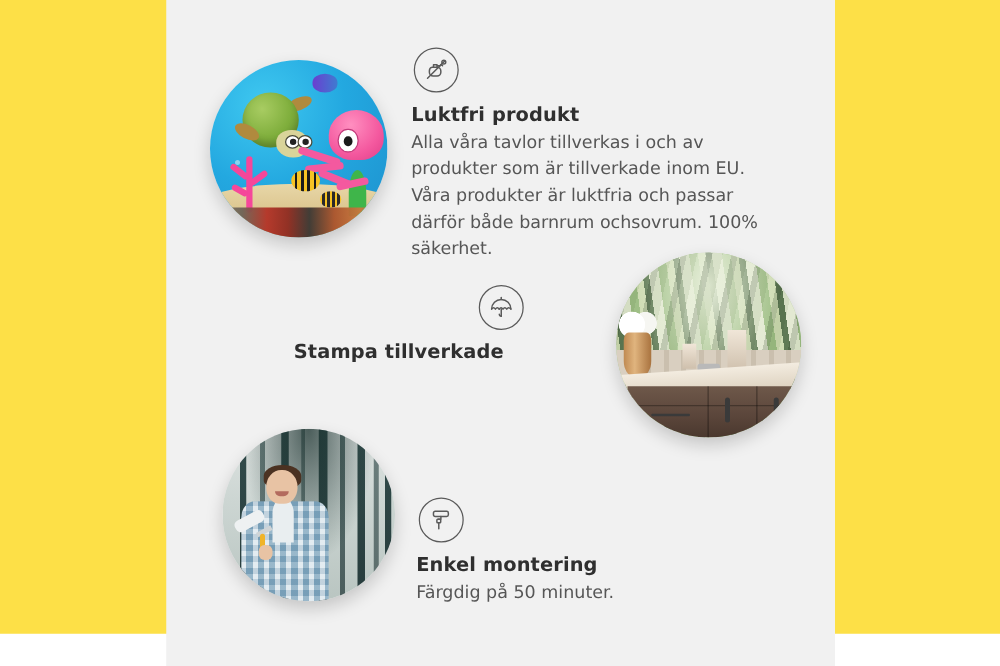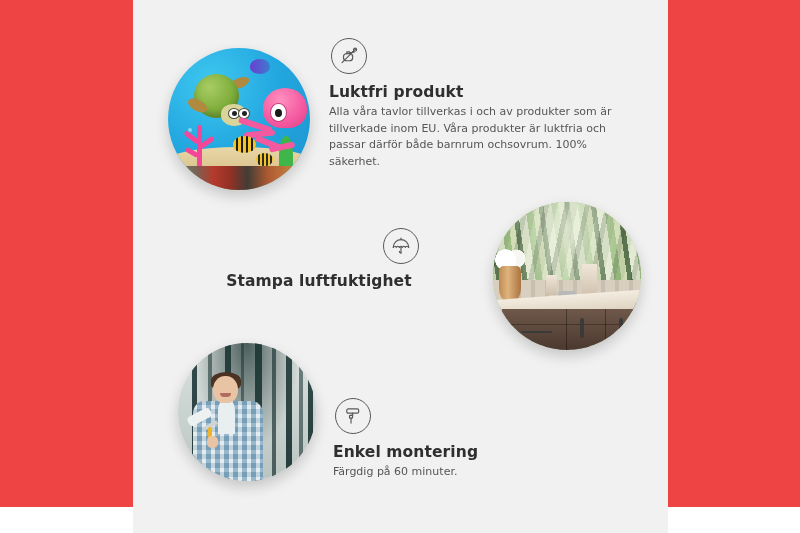--- a/index.html
+++ b/index.html
@@ -10,21 +10,21 @@
   body {
     width: 800px;
     height: 533px;
     font-family: "DejaVu Sans", "Liberation Sans", sans-serif;
     overflow: hidden;
   }
   .page {
     position: relative;
     width: 800px;
     height: 507px;
-    background: #ef4444;
+    background: #fde047;
   }
   .canvas {
     position: absolute;
     left: 133px;
     top: 0;
     width: 535px;
     height: 533px;
     background: #f1f1f1;
     overflow: hidden;
   }
@@ -274,21 +274,21 @@
   }
   .icon-circle svg { display: block; }
   .feat-title {
     font-size: 15.5px;
     font-weight: 700;
     color: #2f2f2f;
     margin: 6px 0 3px;
     letter-spacing: .1px;
   }
   .feat-body {
-    font-size: 11px;
+    font-size: 14px;
     line-height: 1.52;
     color: #565656;
   }
 
   
   #feature-odourless { left: 196px; top: 38px; width: 292px; text-align: left; }
   #feature-odourless .icon-circle { margin-left: 2px; }
   #feature-odourless .feat-title { margin-top: 9px; }
 
   
@@ -369,21 +369,21 @@
       <div class="icon-circle">
         <svg width="22" height="22" viewBox="0 0 24 24" fill="none" stroke="#5a5a5a" stroke-width="1.3" stroke-linecap="round" stroke-linejoin="round">
           <path d="M3.6 13.4a8.4 8.4 0 0 1 16.8 0"></path>
           <path d="M3.6 13.4c1.1-1.5 2.2-1.5 3.3 0 1.1-1.5 2.2-1.5 3.3 0"></path>
           <path d="M10.2 13.4c1.1-1.5 2.2-1.5 3.3 0 1.1-1.5 2.2-1.5 3.3 0 1.1-1.5 2.2-1.5 3.6 0"></path>
           <line x1="12" y1="13.4" x2="12" y2="19.6"></line>
           <path d="M12 19.6a1.7 1.7 0 0 1-1.7-1.7"></path>
           <line x1="12" y1="3.3" x2="12" y2="5"></line>
         </svg>
       </div>
-      <div class="feat-title">Stampa luftfuktighet</div>
+      <div class="feat-title">Stampa tillverkade</div>
     </div>
 
     <div class="photo" id="photo-bathroom">
       <div class="inner">
         <div class="bath-wall"></div>
         <div class="bath-tile"></div>
         <div class="bath-bottle b1"></div>
         <div class="bath-bottle b2"></div>
         <div class="bath-faucet"></div>
         <div class="bath-flowers"></div>
@@ -431,17 +431,17 @@
     <div class="feature" id="feature-easy-install">
       <div class="icon-circle">
         <svg width="22" height="22" viewBox="0 0 24 24" fill="none" stroke="#5a5a5a" stroke-width="1.3" stroke-linecap="round" stroke-linejoin="round">
           <rect x="5.2" y="4.3" width="13" height="4.6" rx="1.5"></rect>
           <path d="M11.7 8.9v2.4H9.3"></path>
           <rect x="8.2" y="11.3" width="3.3" height="3.1" rx="0.7"></rect>
           <line x1="9.85" y1="14.4" x2="9.85" y2="19.7"></line>
         </svg>
       </div>
       <div class="feat-title">Enkel montering</div>
-      <div class="feat-body">Färgdig på 60 minuter.</div>
+      <div class="feat-body">Färgdig på 50 minuter.</div>
     </div>
 
   </div>
 </div>
 
 </body></html>

